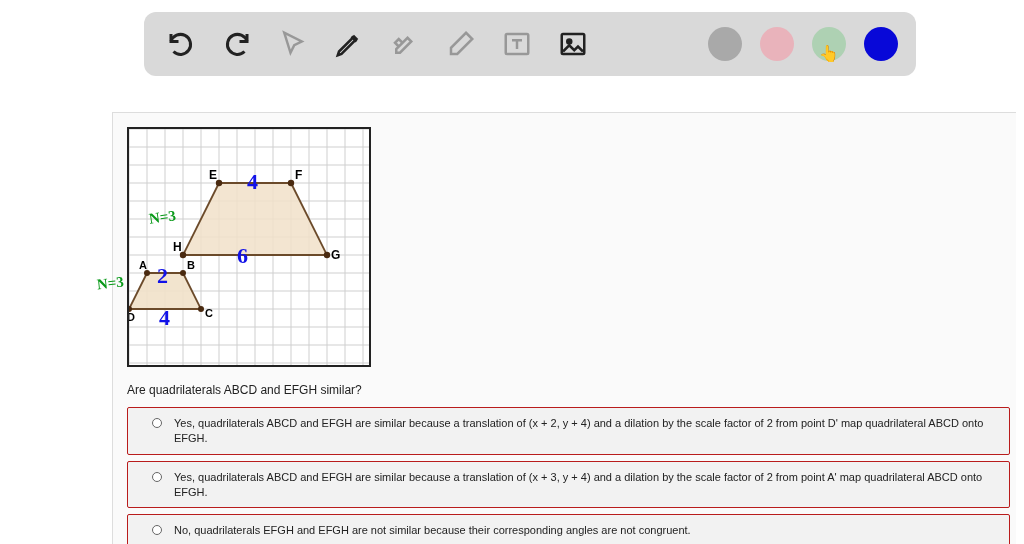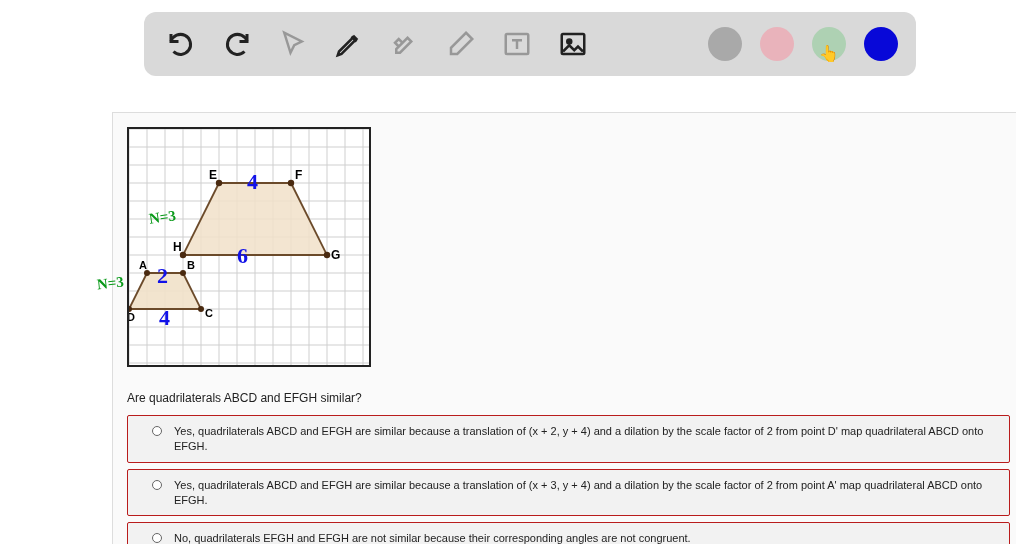--- a/index.html
+++ b/index.html
@@ -78,21 +78,21 @@
     font-family: 'Comic Sans MS', 'Marker Felt', cursive;
     font-weight: bold;
     pointer-events: none;
   }
   .annot.blue { color: #1212e8; font-size: 22px; }
   .annot.green { color: #0a9a1a; font-size: 15px; }
 
   .question {
     font-size: 12px;
     color: #222;
-    margin: 20px 0 10px 0;
+    margin: 12px 0 10px 0;
   }
 
   .options {
     display: flex;
     flex-direction: column;
     gap: 6px;
     padding-right: 6px;
   }
   .option-row {
     background: #f2f2f2;

